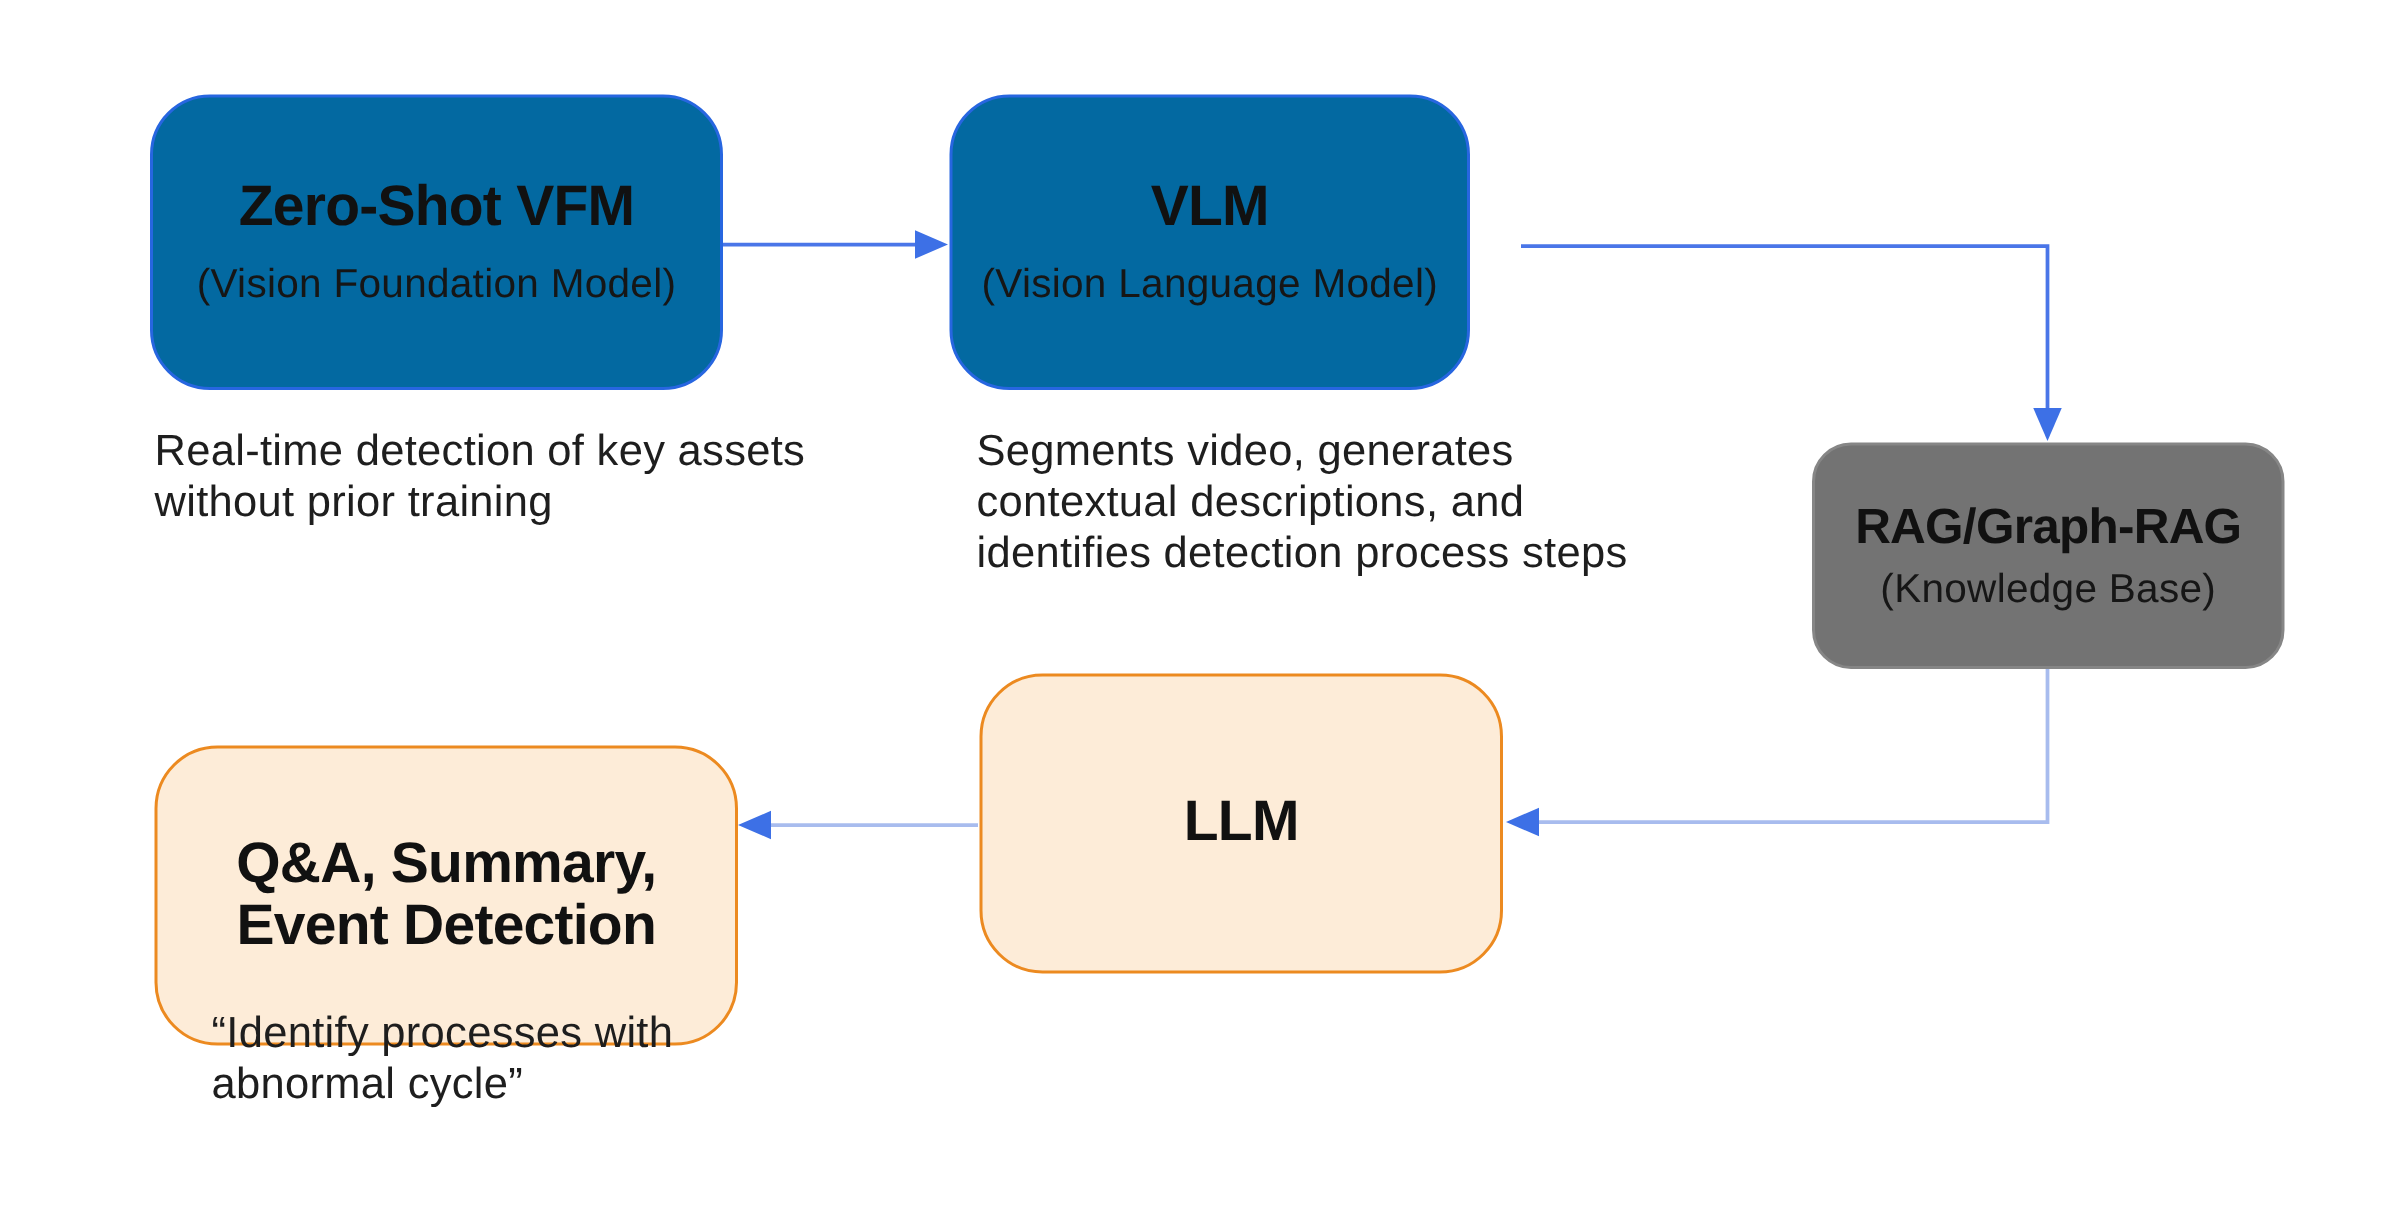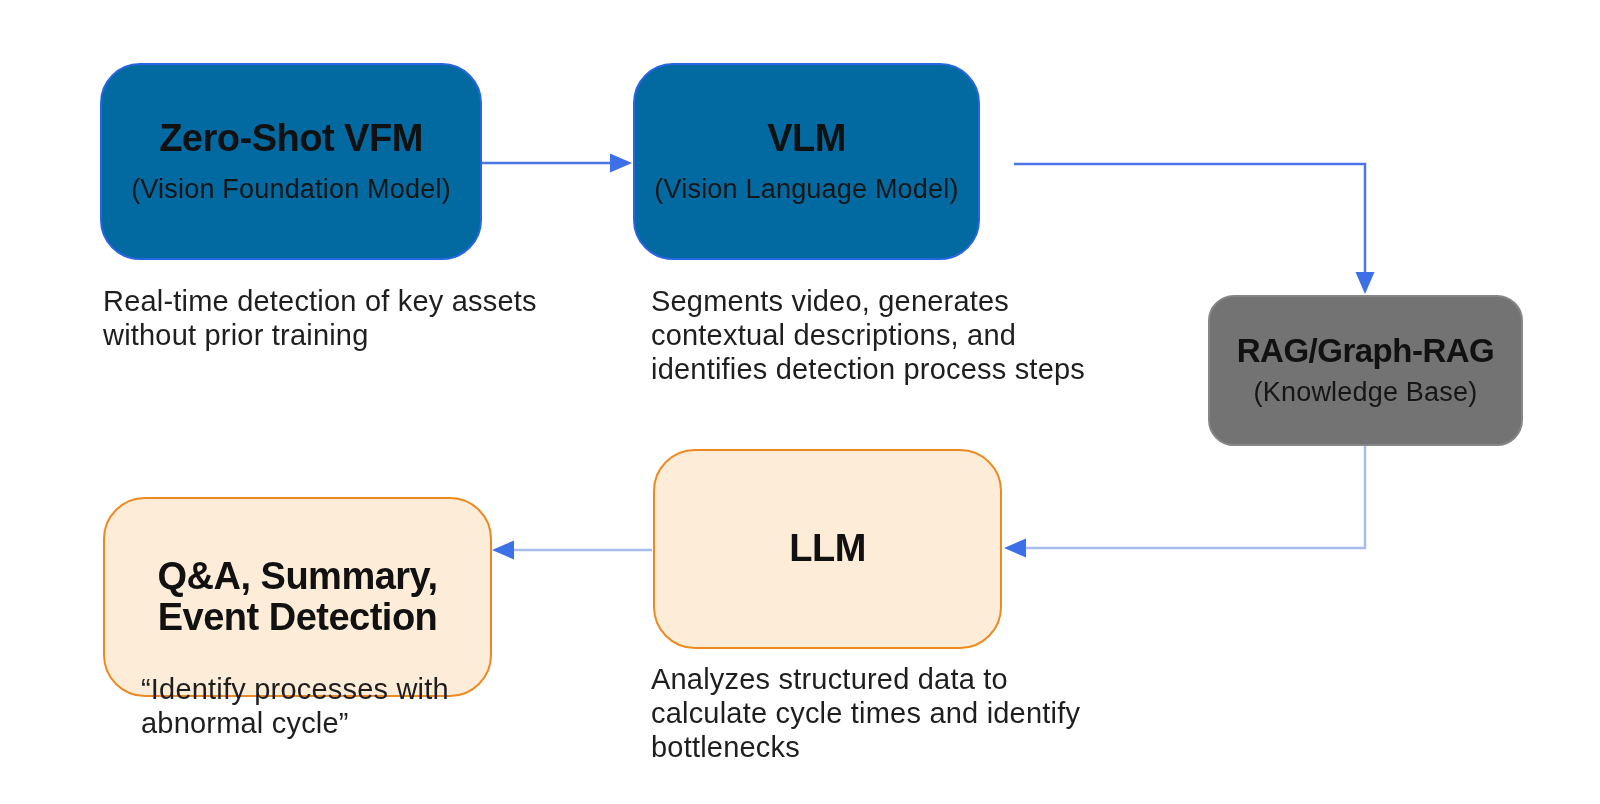--- a/index.html
+++ b/index.html
@@ -119,20 +119,17 @@
 Event Detection</div>
   </div>
 
   <div class="desc" style="left:103px; top:284px; width:480px;">Real-time detection of key assets
 without prior training</div>
 
   <div class="desc" style="left:651px; top:284px; width:480px;">Segments video, generates
 contextual descriptions, and
 identifies detection process steps</div>
 
-  <div class="desc" style="left:651px; top:662px; width:480px;">Analyzes structured data to
-calculate cycle times and identify
-bottlenecks</div>
 
   <div class="desc" style="left:141px; top:672px; width:420px;">“Identify processes with
 abnormal cycle”</div>
 
 </div>
 
 </body></html>

